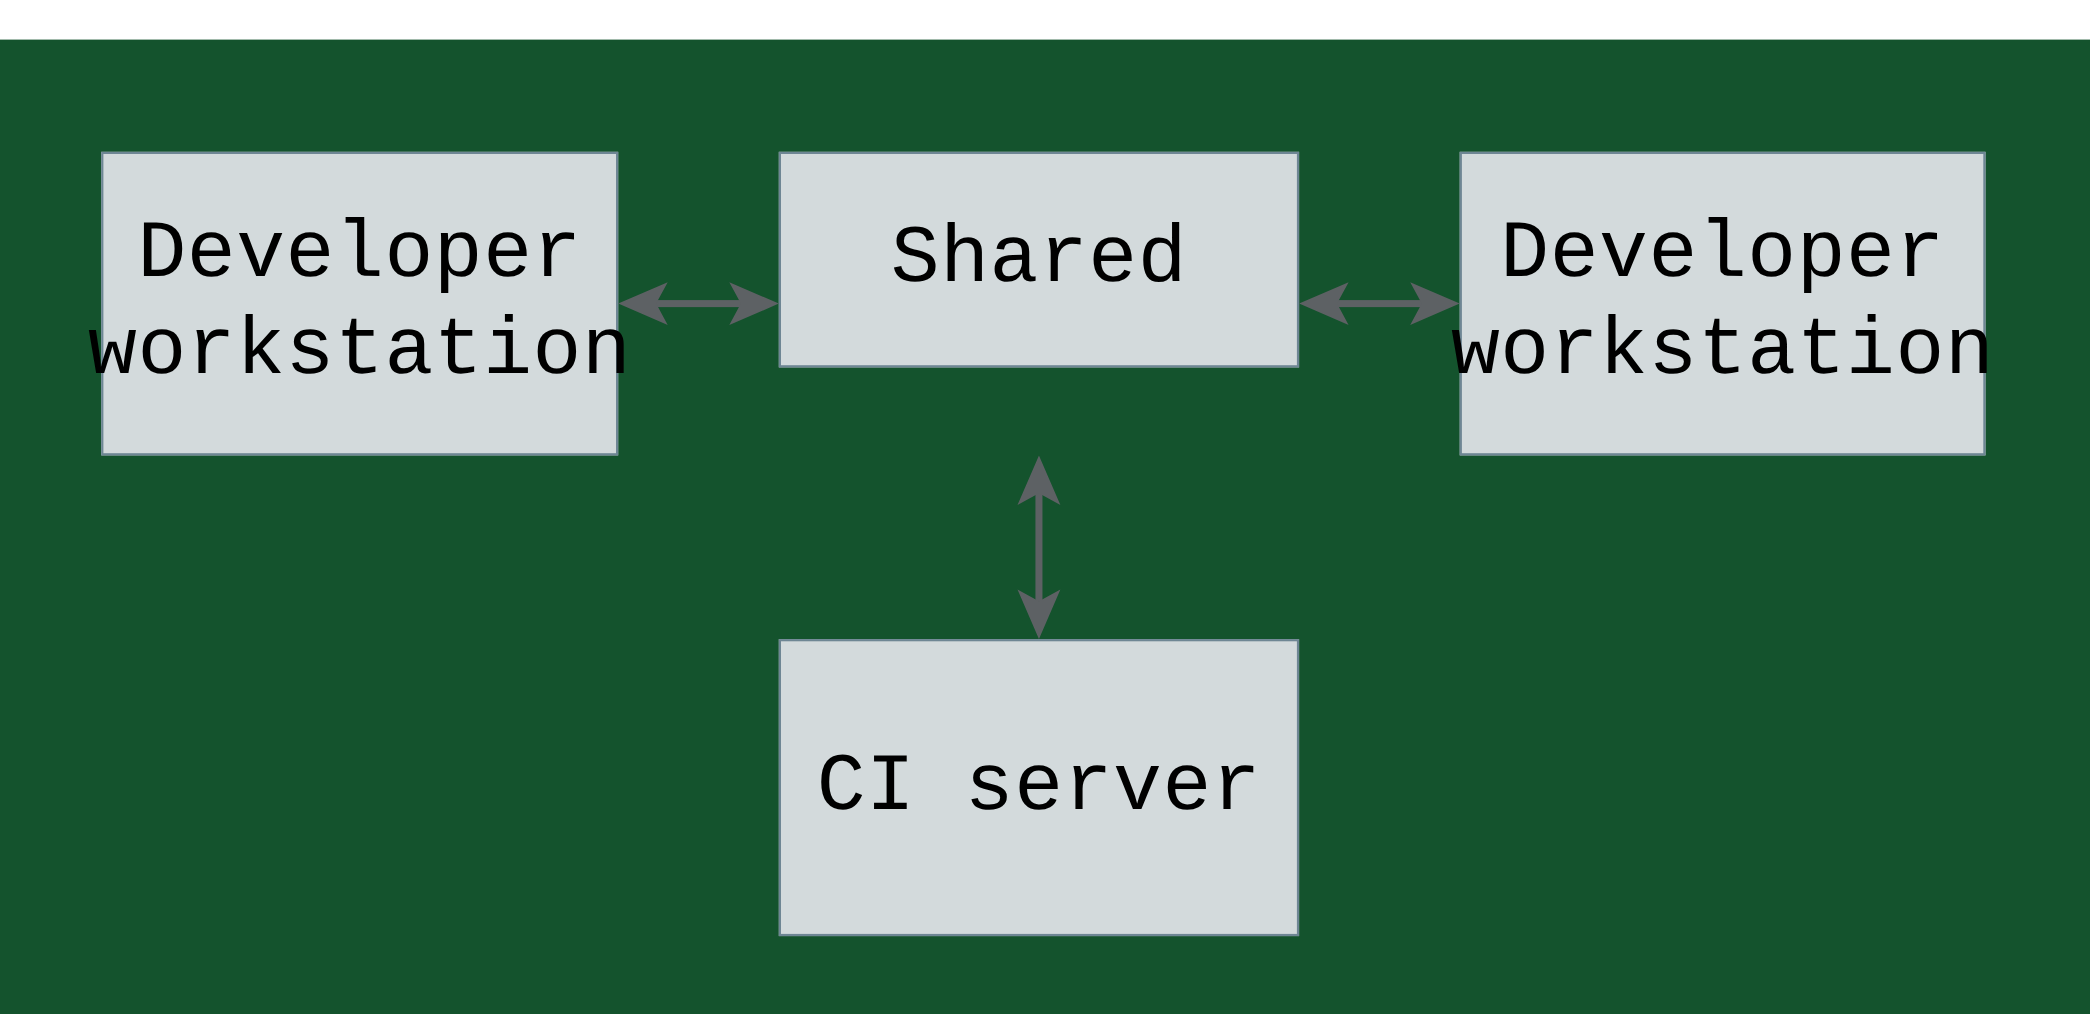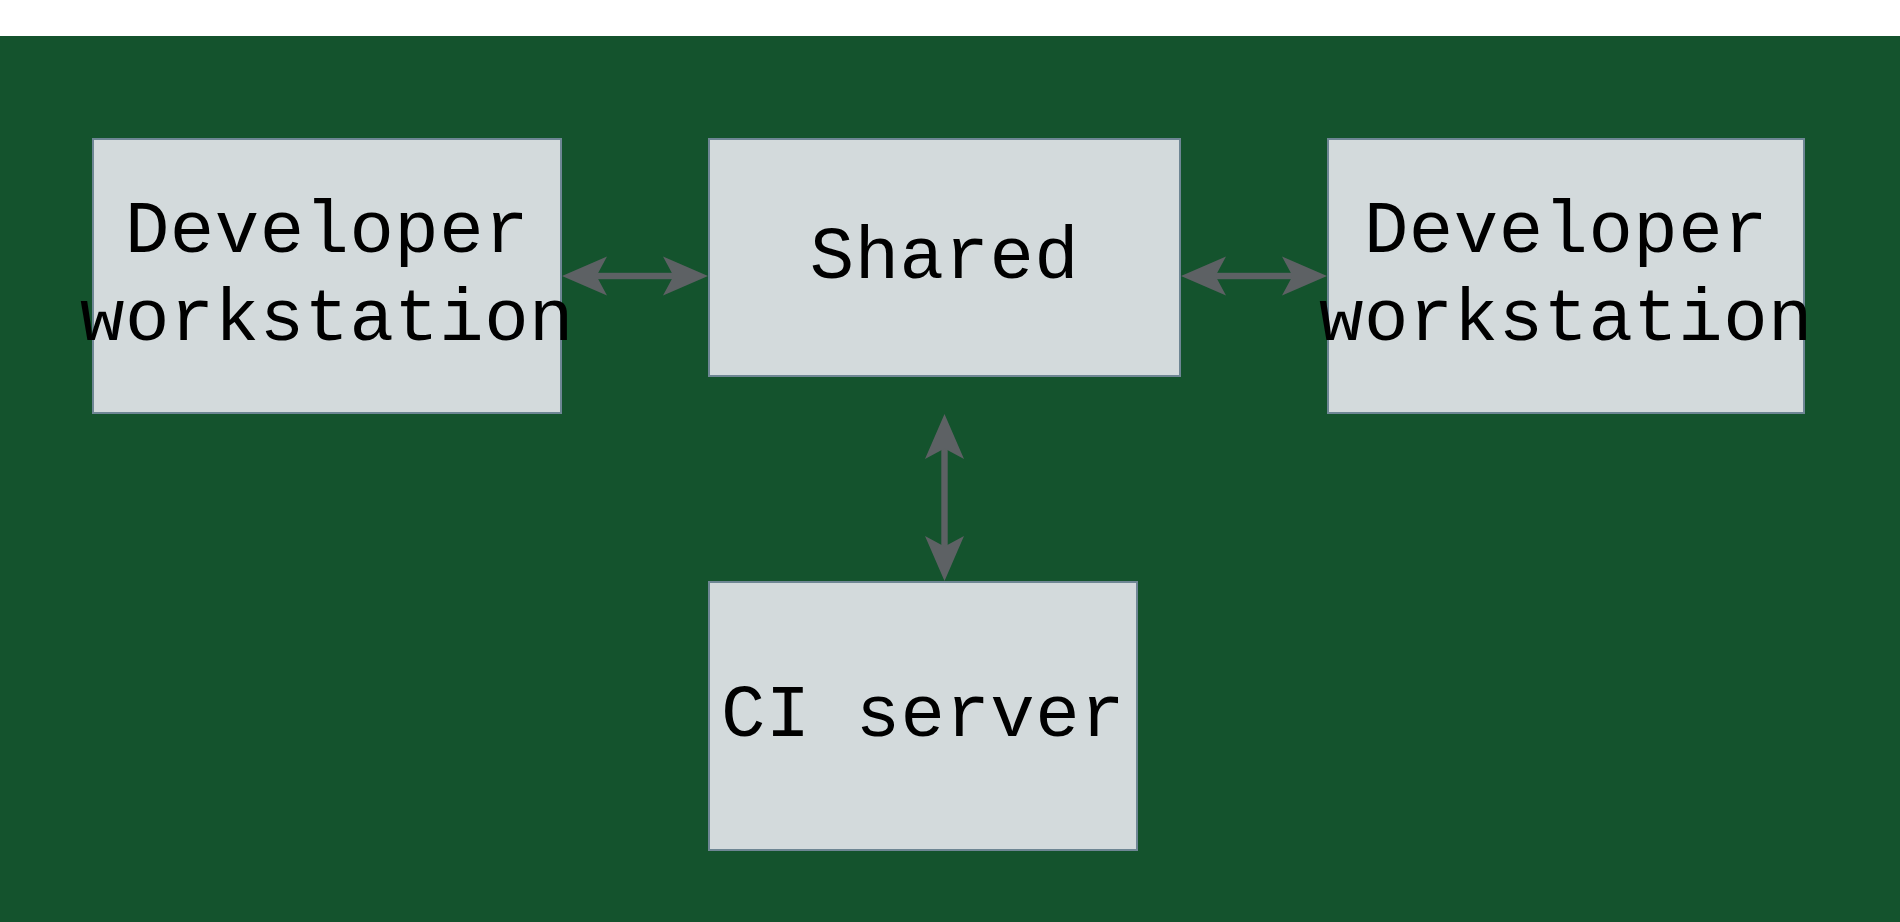--- a/index.html
+++ b/index.html
@@ -26,23 +26,23 @@
     align-items: center;
     justify-content: center;
     text-align: center;
     color: #000000;
     font-size: 74px;
     line-height: 88px;
     letter-spacing: 0.5px;
   }
   .node span { display: block; white-space: nowrap; }
   #node-dev-left   { left: 92px;   top: 102px; width: 470px; height: 276px; }
-  #node-cache      { left: 708px;  top: 102px; width: 473px; height: 239px; }
+  #node-cache      { left: 708px;  top: 102px; width: 473px; height: 196px; }
   #node-dev-right  { left: 1327px; top: 102px; width: 478px; height: 276px; }
-  #node-ci         { left: 708px;  top: 545px; width: 430px; height: 270px; }
+  #node-ci         { left: 708px;  top: 545px; width: 473px; height: 270px; }
   .edge { position: absolute; }
   #edge-left  { left: 562px;  top: 212px; width: 146px; height: 56px; }
   #edge-right { left: 1181px; top: 212px; width: 146px; height: 56px; }
   #edge-down  { left: 917px;  top: 378px; width: 55px;  height: 167px; }
   .edge svg { display: block; width: 100%; height: 100%; }
 </style>
 </head>
 <body>
 
 <div class="canvas">

